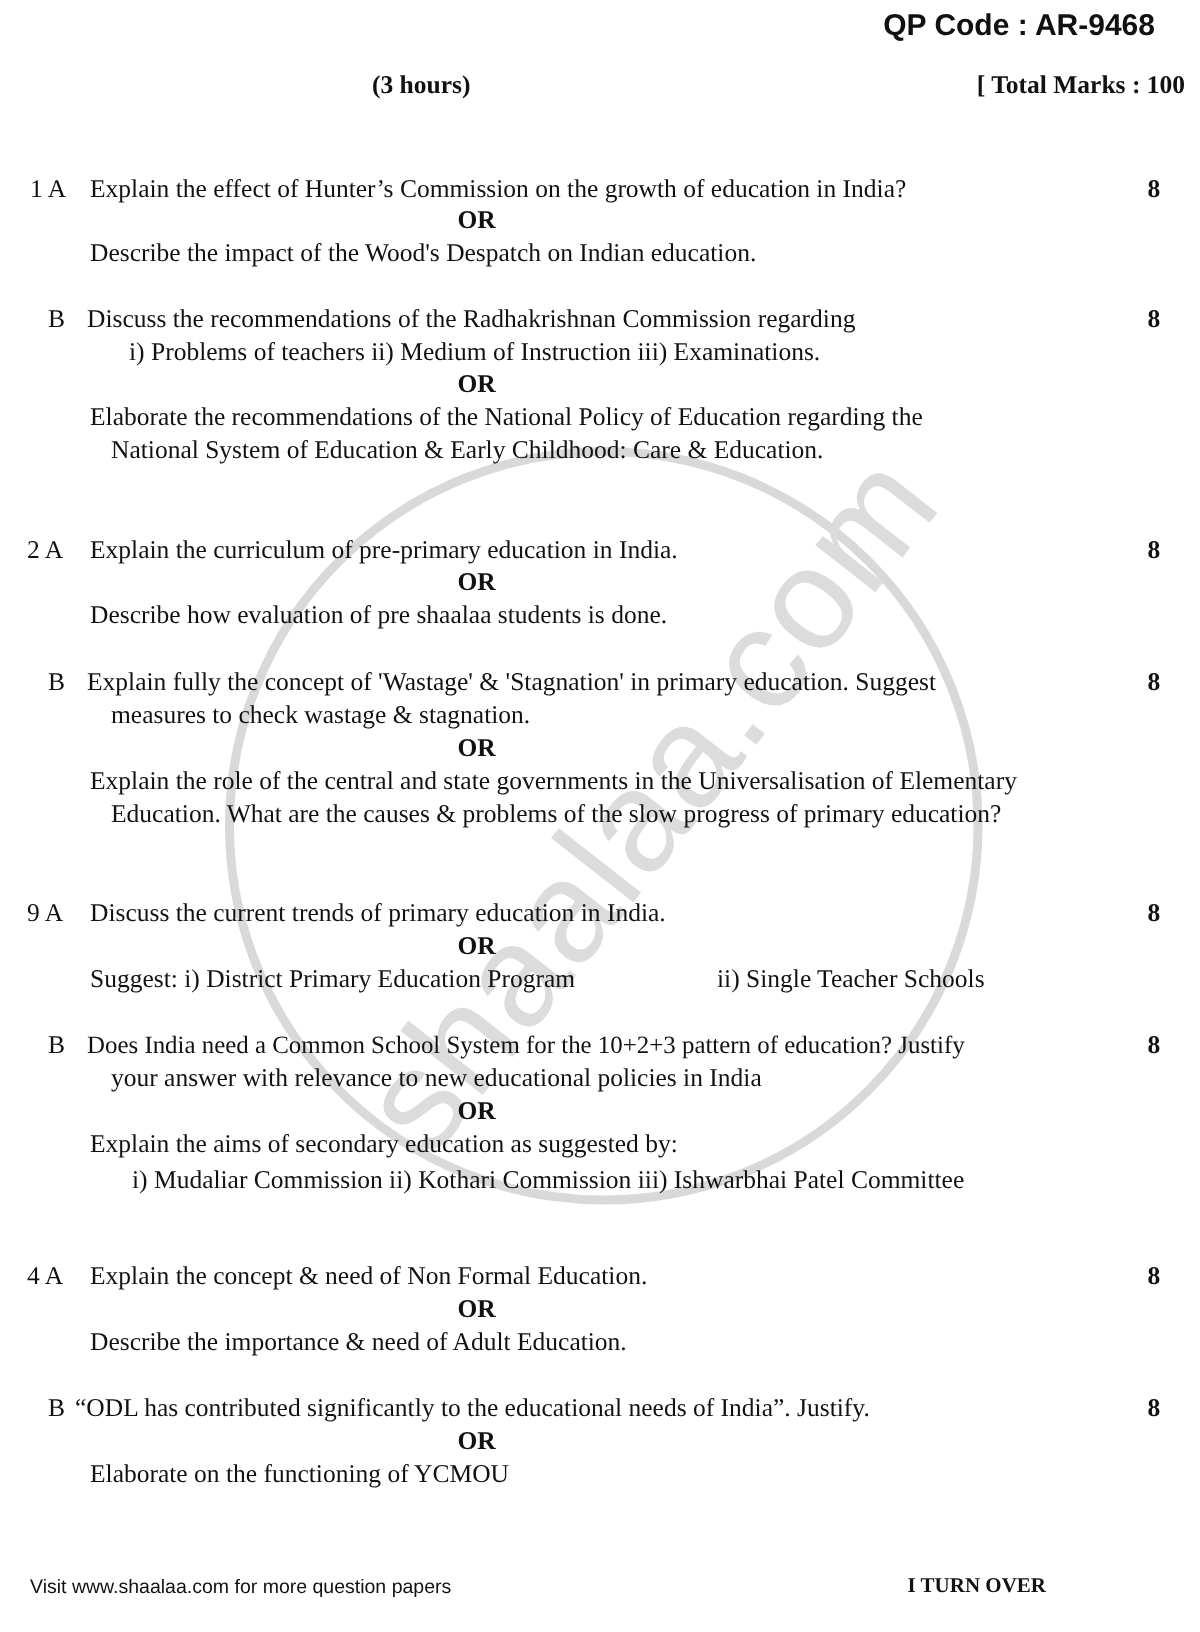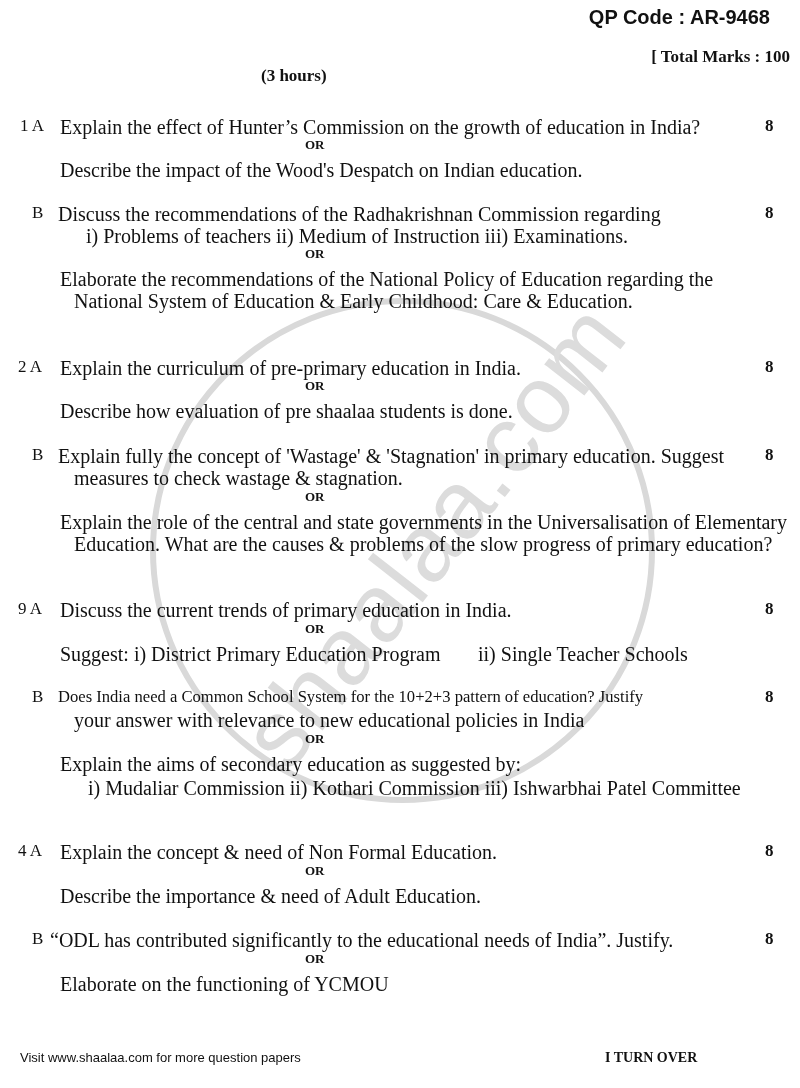--- a/index.html
+++ b/index.html
@@ -11,26 +11,26 @@
     position:absolute; left:150px; top:298px; width:505px; height:505px;
     border:6px solid #d9d9d9; border-radius:50%; box-sizing:border-box; z-index:0;
   }
   .watermark-text {
     position:absolute; left:170px; top:510px; width:480px; text-align:center;
     font-family:"Liberation Sans", "DejaVu Sans", sans-serif; font-size:96px; color:#dcdcdc;
     transform:rotate(-52deg); transform-origin:50% 50%; z-index:0; letter-spacing:1px;
   }
   .abs { position:absolute; z-index:1; white-space:nowrap; }
   .qp-code { right:30px; top:6px; font-family:"Liberation Sans", "DejaVu Sans", sans-serif; font-weight:bold; font-size:20px; }
-  .duration { left:261px; top:47px; font-weight:bold; font-size:17px;margin-top:19px; }
+  .duration { left:248px; top:47px; font-weight:bold; font-size:17px; }
   .total-marks { right:10px; top:47px; font-weight:bold; font-size:17px;text-align:center; }
-  .q-text { font-size:20px; }
+  .q-text { font-size:17px; }
   .label { font-size:17px; }
   .marks { font-weight:bold; font-size:17px; }
-  .or { font-weight:bold; font-size:13px; }
+  .or { font-weight:bold; font-size:17px; }
   .footer-visit { left:20px; top:1050px; font-family:"Liberation Sans", "DejaVu Sans", sans-serif; font-size:13px; }
   .footer-turn { left:605px; top:1050px; font-weight:bold; font-size:14px; }
 </style>
 </head>
 <body>
 
 <div class="watermark-circle"></div>
 <div class="watermark-text">shaalaa.com</div>
 
 <div class="abs qp-code">QP Code : AR-9468</div>

